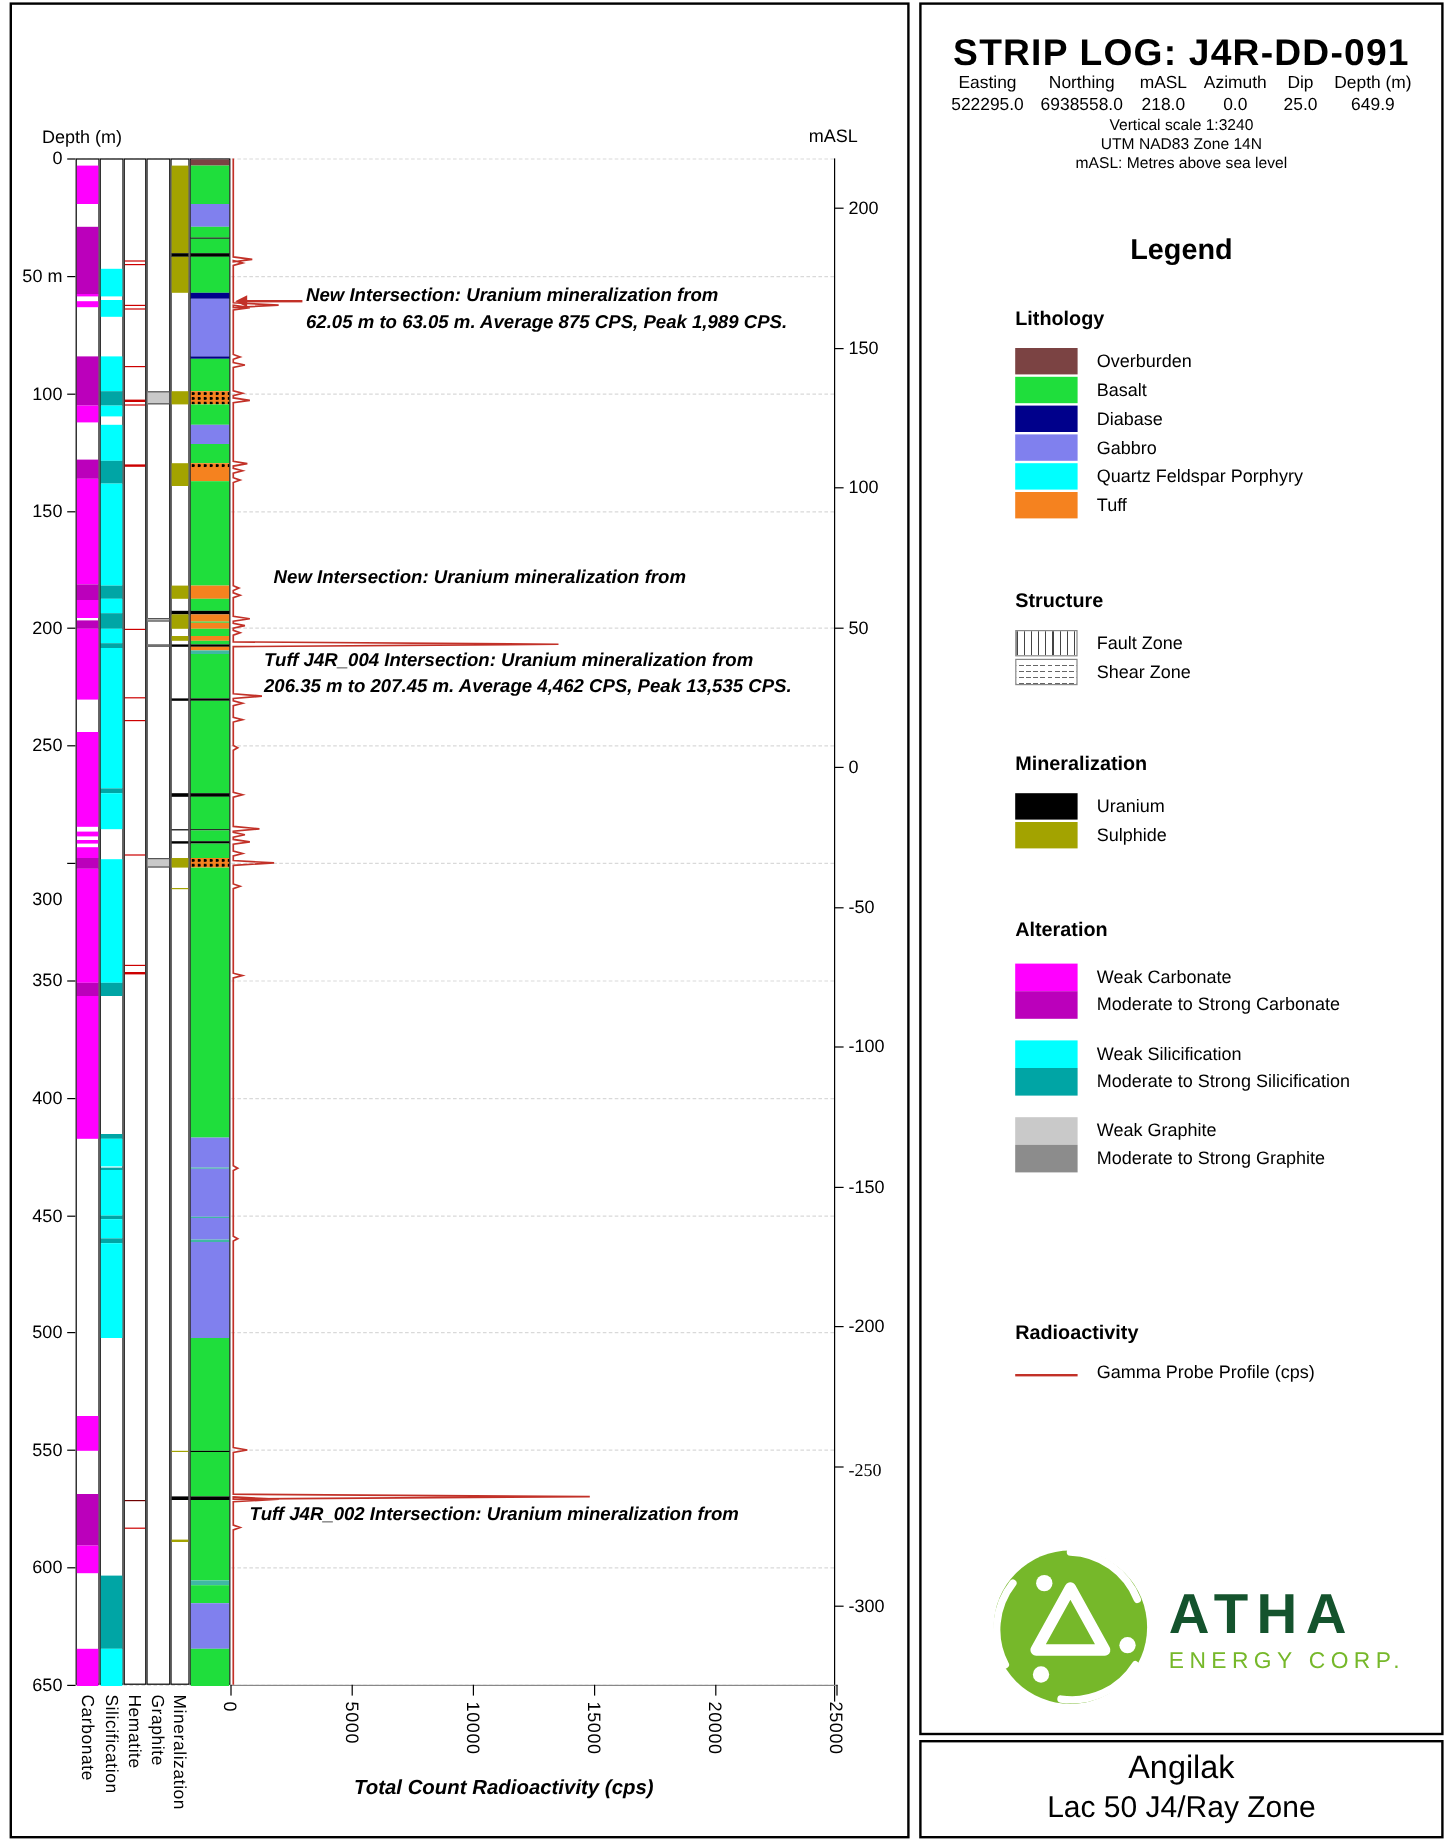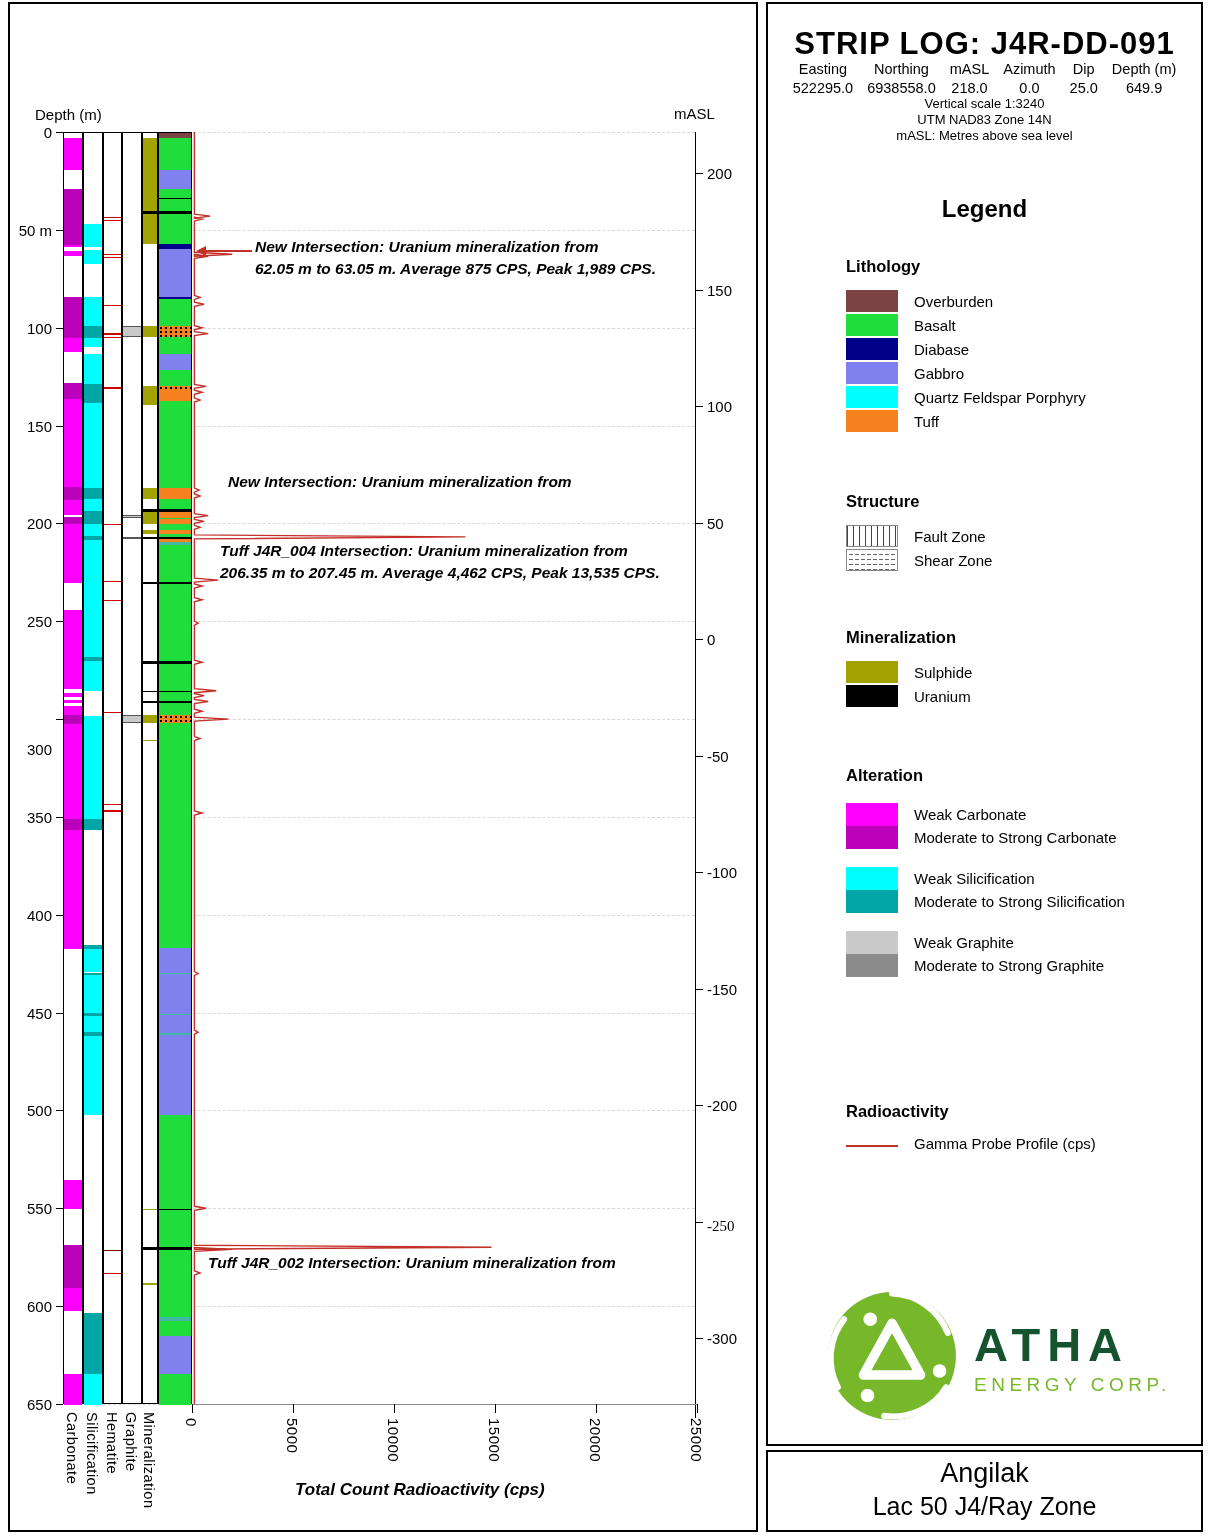--- a/index.html
+++ b/index.html
@@ -399,26 +399,26 @@
             <div class="lg-sw sw-shear"></div>
             <div class="lg-lab">Shear Zone</div>
           </div>
         </div>
     </div>
 
     <div class="sect" style="top:626px;">
       <div class="sect-h">Mineralization</div>
       <div id="mineral-rows">
           <div class="lg-row">
+            <div class="lg-sw" style="background: rgb(0, 0, 0);"></div>
+            <div class="lg-lab">Uranium</div>
+          </div>
+          <div class="lg-row">
             <div class="lg-sw" style="background: rgb(163, 163, 0);"></div>
             <div class="lg-lab">Sulphide</div>
-          </div>
-          <div class="lg-row">
-            <div class="lg-sw" style="background: rgb(0, 0, 0);"></div>
-            <div class="lg-lab">Uranium</div>
           </div>
         </div>
     </div>
 
     <div class="sect" style="top:764px;">
       <div class="sect-h" style="margin-bottom:18px;">Alteration</div>
       <div id="alt-groups">
           <div class="alt-group">
             <div class="alt-sw">
               <div style="background: rgb(255, 0, 255);"></div>

